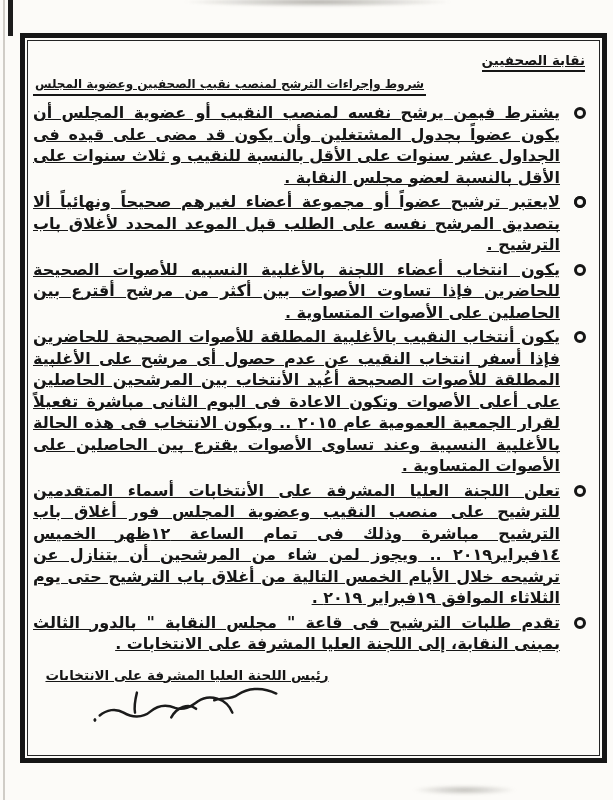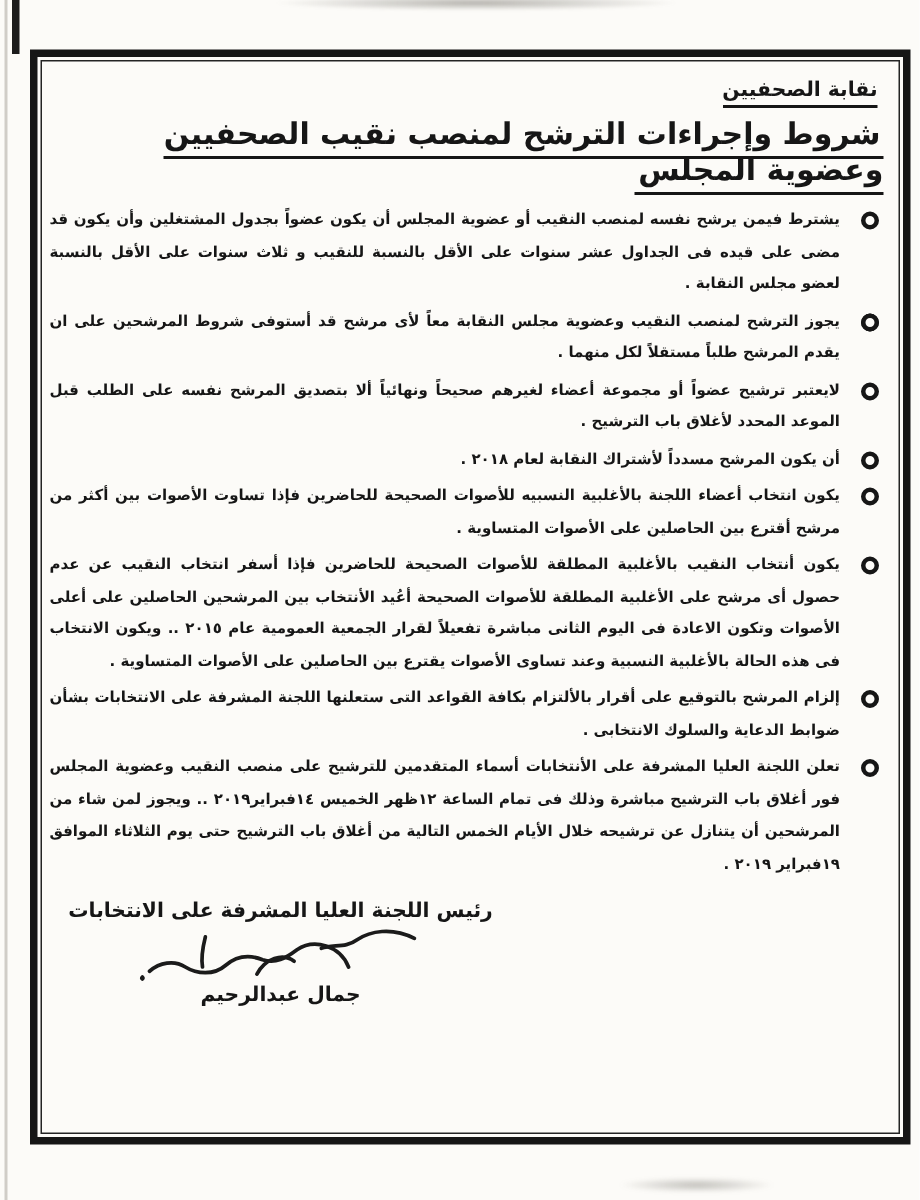--- a/index.html
+++ b/index.html
@@ -26,30 +26,30 @@
   
   .frame {
     position:absolute; left:20px; top:33px; width:587px; height:730px;
     box-sizing:border-box; border:5px solid var(--ink); padding:2px;
     background:var(--paper);
   }
   .frame-inner {
     box-sizing:border-box; width:100%; height:100%;
     border:1.5px solid #242424;
     padding:8px 10px 0 5px;
-    direction:rtl; color:var(--ink); font-weight:bold;
+    direction:rtl; color:var(--ink); font-weight:bold;text-decoration:underline;
   }
   .org-title { text-align:right; font-size:13.5px; margin:3px 4px 0 0; }
   .org-title span { border-bottom:2.5px solid var(--ink); padding-bottom:2px; }
-  .doc-title { text-align:right; font-size:20px; margin:9px 0 0 0; }
+  .doc-title { text-align:left; font-size:12px; margin:9px 0 0 0; }
   .doc-title span { border-bottom:2.5px solid var(--ink); padding:0 2px 3px; }
   ul.conditions { list-style:none; margin:11px 0 0 0; padding:0; }
   ul.conditions li {
     position:relative; padding-right:29px; margin-bottom:3px;
-    font-size:10px; line-height:21.5px;
+    font-size:16px; line-height:21.5px;
     text-align:justify; text-justify:inter-word;
   }
   ul.conditions .bullet {
     position:absolute; right:3px; top:5px;
     width:6px; height:6px; border:3.6px solid var(--ink); border-radius:50%;
     background:var(--paper);
   }
   .sig-block { width:300px; margin:12px 252px 16px 0; text-align:center; }
   .sig-title { font-size:13.5px; }
   .sig-mark { display:block; margin:1px auto 0; width:205px; height:42px; }
@@ -82,64 +82,55 @@
 
           <li>
             <span class="bullet"></span>
             <span class="item-text">يشترط فيمن يرشح نفسه لمنصب النقيب أو عضوية المجلس أن يكون عضواً بجدول المشتغلين وأن يكون قد مضى على قيده فى الجداول عشر سنوات على الأقل بالنسبة للنقيب و ثلاث سنوات على الأقل بالنسبة لعضو مجلس النقابة .</span>
           </li>
 
           <li>
             <span class="bullet"></span>
           </li>
 
-          <li>
-            <span class="bullet"></span>
-            <span class="item-text">يجوز الترشح لمنصب النقيب وعضوية مجلس النقابة معاً لأى مرشح قد أستوفى شروط المرشحين على ان يقدم المرشح طلباً مستقلاً لكل منهما .</span>
-          </li>
 
           <li>
             <span class="bullet"></span>
             <span class="item-text">لايعتبر ترشيح عضواً أو مجموعة أعضاء لغيرهم صحيحاً ونهائياً ألا بتصديق المرشح نفسه على الطلب قبل الموعد المحدد لأغلاق باب الترشيح .</span>
           </li>
 
-          <li>
-            <span class="bullet"></span>
-            <span class="item-text">أن يكون المرشح مسدداً لأشتراك النقابة لعام ٢٠١٨ .</span>
-          </li>
 
           <li>
             <span class="bullet"></span>
             <span class="item-text">يكون انتخاب أعضاء اللجنة بالأغلبية النسبيه للأصوات الصحيحة للحاضرين فإذا تساوت الأصوات بين أكثر من مرشح أقترع بين الحاصلين على الأصوات المتساوية .</span>
           </li>
 
           <li>
             <span class="bullet"></span>
             <span class="item-text">يكون أنتخاب النقيب بالأغلبية المطلقة للأصوات الصحيحة للحاضرين فإذا أسفر انتخاب النقيب عن عدم حصول أى مرشح على الأغلبية المطلقة للأصوات الصحيحة أعُيد الأنتخاب بين المرشحين الحاصلين على أعلى الأصوات وتكون الاعادة فى اليوم الثانى مباشرة تفعيلاً لقرار الجمعية العمومية عام ٢٠١٥ .. ويكون الانتخاب فى هذه الحالة بالأغلبية النسبية وعند تساوى الأصوات يقترع بين الحاصلين على الأصوات المتساوية .</span>
           </li>
 
-          <li>
-            <span class="bullet"></span>
-            <span class="item-text">إلزام المرشح بالتوقيع على أقرار بالألتزام بكافة القواعد التى ستعلنها اللجنة المشرفة على الانتخابات بشأن ضوابط الدعاية والسلوك الانتخابى .</span>
-          </li>
 
           <li>
             <span class="bullet"></span>
             <span class="item-text">تعلن اللجنة العليا المشرفة على الأنتخابات أسماء المتقدمين للترشيح على منصب النقيب وعضوية المجلس فور أغلاق باب الترشيح مباشرة وذلك فى تمام الساعة ١٢ظهر الخميس ١٤فبراير٢٠١٩ .. ويجوز لمن شاء من المرشحين أن يتنازل عن ترشيحه خلال الأيام الخمس التالية من أغلاق باب الترشيح حتى يوم الثلاثاء الموافق ١٩فبراير ٢٠١٩ .</span>
           </li>
 
+          <li>
+            <span class="bullet"></span>
+            <span class="item-text">تقدم طلبات الترشيح فى قاعة " مجلس النقابة " بالدور الثالث بمبنى النقابة، إلى اللجنة العليا المشرفة على الانتخابات .</span>
+          </li>
         </ul>
 
       <div class="sig-block">
         <div class="sig-title">رئيس اللجنة العليا المشرفة على الانتخابات</div>
         <svg class="sig-mark" viewBox="0 0 210 44" xmlns="http://www.w3.org/2000/svg">
           <path d="M198 10 C 182 2, 167 5, 158 11 C 150 17, 141 14, 133 17"></path>
           <path d="M152 30 C 146 15, 128 10, 116 18 C 108 24, 101 28, 92 25 C 82 21, 73 23, 66 29 C 58 36, 46 35, 38 30 C 30 25, 20 27, 13 33"></path>
           <path d="M88 35 C 94 24, 106 20, 114 26"></path>
           <path d="M52 9 C 50 17, 49 24, 50 30"></path>
           <path d="M8 37 C 8.4 37.4, 8.4 38, 8 38.4 C 7.6 38, 7.6 37.4, 8 37"></path>
         </svg>
-        <div class="sig-name">جمال عبدالرحيم</div>
       </div>
 
     </div>
   </div>
 </div>
 
 </body></html>

